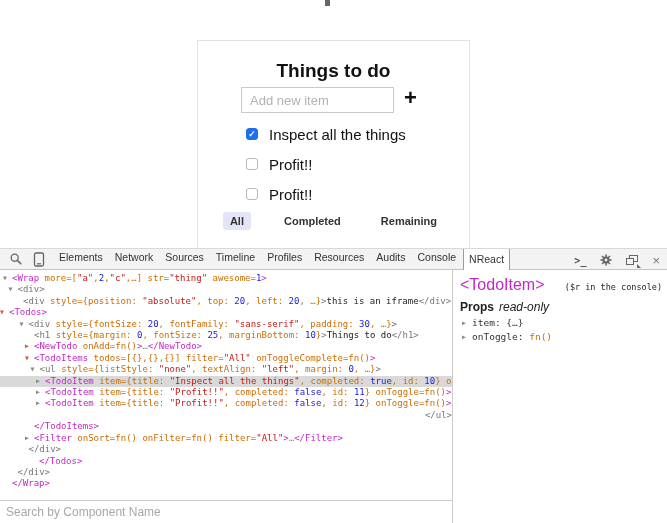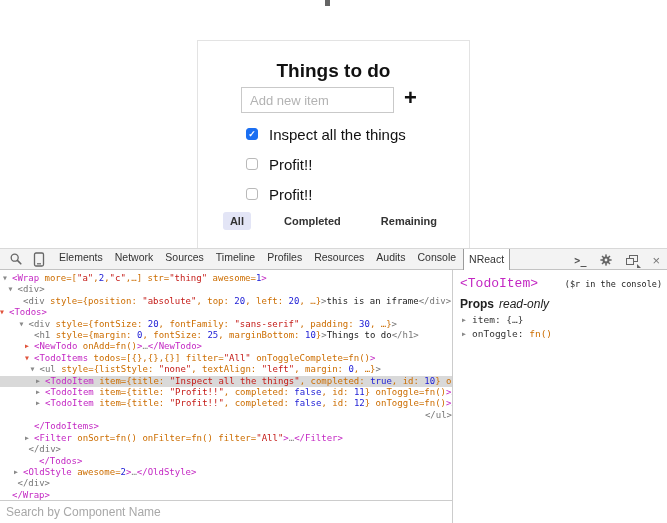--- a/index.html
+++ b/index.html
@@ -61,21 +61,21 @@
   .trow.hl{background:var(--c-highlight-bg);}
   .arrow{display:inline-block;width:9px;font-size:6.5px;vertical-align:1px;}
   .ag{color:var(--c-arrow-gray);} .ar{color:var(--c-arrow-red);}
   .tk-tag{color:var(--c-tag);} .tk-host{color:var(--c-host);} .tk-attr{color:var(--c-attr);}
   .tk-str{color:var(--c-str);} .tk-num{color:var(--c-num);} .tk-dim{color:var(--c-dim);}
   .tk-txt{color:var(--c-txt);}
 
   .sidebar{position:absolute;left:452px;top:0;right:0;height:253px;box-sizing:border-box;
            border-left:1px solid var(--c-panel-border);background:#fff;}
   .sb-head{display:flex;justify-content:space-between;align-items:baseline;padding:6px 5px 0 7px;}
-  .sb-comp{font-family:Liberation Mono, monospace;font-size:13px;color:var(--c-tag);}
+  .sb-comp{font-family:Liberation Sans, sans-serif;font-size:16px;color:var(--c-tag);}
   .sb-hint{font-family:"DejaVu Sans Mono",monospace;font-size:8.5px;color:#222;}
   .sb-props{padding:6px 0 0 7px;font-size:12px;color:#222;}
   .sb-props .ph{font-weight:bold;} .sb-props .pm{font-style:italic;margin-left:5px;}
   .prop-row{font-family:"DejaVu Sans Mono",monospace;font-size:9.5px;color:#333;
             padding:3px 8px 0 9px;white-space:pre;}
   .prop-row .arrow{width:10px;}
   .pv-fn{color:var(--c-attr);}
 
   .searchbar{position:absolute;left:0;top:230px;width:452px;height:23px;box-sizing:border-box;
              border-top:1px solid var(--c-panel-border);background:#4c1d95;}
@@ -177,21 +177,20 @@
           <div class="trow" style="padding-left: 25px;"><span class="arrow ar">▼</span><span class="tk-tag">&lt;TodoItems</span><span class="tk-attr"> todos=[{},{},{}]</span><span class="tk-attr"> filter=</span><span class="tk-str">"All"</span><span class="tk-attr"> onToggleComplete=</span><span class="tk-attr">fn()</span><span class="tk-tag">&gt;</span></div>
           <div class="trow" style="padding-left: 30.5px;"><span class="arrow ag">▼</span><span class="tk-host">&lt;ul</span><span class="tk-attr"> style={listStyle: </span><span class="tk-str">"none"</span><span class="tk-attr">, textAlign: </span><span class="tk-str">"left"</span><span class="tk-attr">, margin: </span><span class="tk-num">0</span><span class="tk-attr">, …}</span><span class="tk-host">&gt;</span></div>
           <div class="trow hl" style="padding-left: 36px;"><span class="arrow ag">▶</span><span class="tk-tag">&lt;TodoItem</span><span class="tk-attr"> item={title: </span><span class="tk-str">"Inspect all the things"</span><span class="tk-attr">, completed: </span><span class="tk-num">true</span><span class="tk-attr">, id: </span><span class="tk-num">10</span><span class="tk-attr">} onToggle=</span></div>
           <div class="trow" style="padding-left: 36px;"><span class="arrow ag">▶</span><span class="tk-tag">&lt;TodoItem</span><span class="tk-attr"> item={title: </span><span class="tk-str">"Profit!!"</span><span class="tk-attr">, completed: </span><span class="tk-num">false</span><span class="tk-attr">, id: </span><span class="tk-num">11</span><span class="tk-attr">} onToggle=</span><span class="tk-attr">fn()</span><span class="tk-tag">&gt;</span><span class="tk-dim">…</span></div>
           <div class="trow" style="padding-left: 36px;"><span class="arrow ag">▶</span><span class="tk-tag">&lt;TodoItem</span><span class="tk-attr"> item={title: </span><span class="tk-str">"Profit!!"</span><span class="tk-attr">, completed: </span><span class="tk-num">false</span><span class="tk-attr">, id: </span><span class="tk-num">12</span><span class="tk-attr">} onToggle=</span><span class="tk-attr">fn()</span><span class="tk-tag">&gt;</span><span class="tk-dim">…</span></div>
           <div class="trow" style="padding-left: 22px; text-align: right;"><span class="arrow ag"></span><span class="tk-host">&lt;/ul&gt;</span></div>
           <div class="trow" style="padding-left: 25px;"><span class="arrow ag"></span><span class="tk-tag">&lt;/TodoItems&gt;</span></div>
           <div class="trow" style="padding-left: 25px;"><span class="arrow ag">▶</span><span class="tk-tag">&lt;Filter</span><span class="tk-attr"> onSort=</span><span class="tk-attr">fn()</span><span class="tk-attr"> onFilter=</span><span class="tk-attr">fn()</span><span class="tk-attr"> filter=</span><span class="tk-str">"All"</span><span class="tk-tag">&gt;</span><span class="tk-dim">…</span><span class="tk-tag">&lt;/Filter&gt;</span></div>
           <div class="trow" style="padding-left: 19.5px;"><span class="arrow ag"></span><span class="tk-host">&lt;/div&gt;</span></div>
           <div class="trow" style="padding-left: 30px;"><span class="arrow ag"></span><span class="tk-tag">&lt;/Todos&gt;</span></div>
-          <div class="trow" style="padding-left: 14px;"><span class="arrow ag">▶</span><span class="tk-tag">&lt;OldStyle</span><span class="tk-attr"> awesome=</span><span class="tk-num">2</span><span class="tk-tag">&gt;</span><span class="tk-dim">…</span><span class="tk-tag">&lt;/OldStyle&gt;</span></div>
           <div class="trow" style="padding-left: 8.5px;"><span class="arrow ag"></span><span class="tk-host">&lt;/div&gt;</span></div>
           <div class="trow" style="padding-left: 3px;"><span class="arrow ag"></span><span class="tk-tag">&lt;/Wrap&gt;</span></div>
         </div>
 
       <div class="sidebar">
         <div class="sb-head">
           <span class="sb-comp">&lt;TodoItem&gt;</span>
           <span class="sb-hint">($r in the console)</span>
         </div>
         <div class="sb-props">

